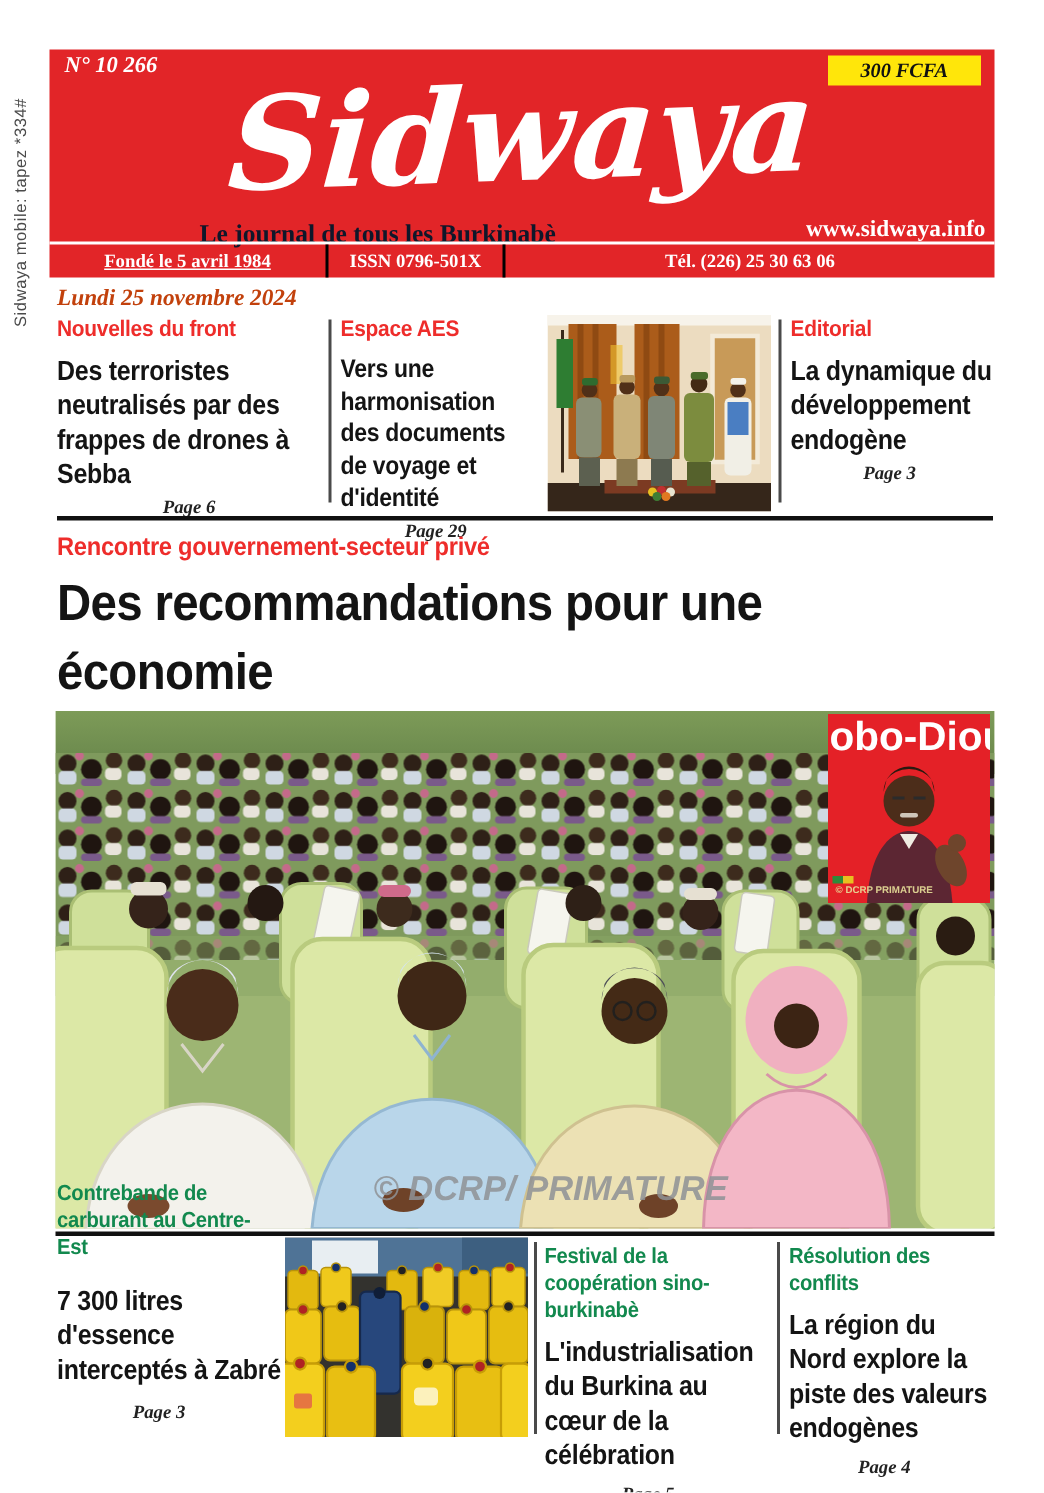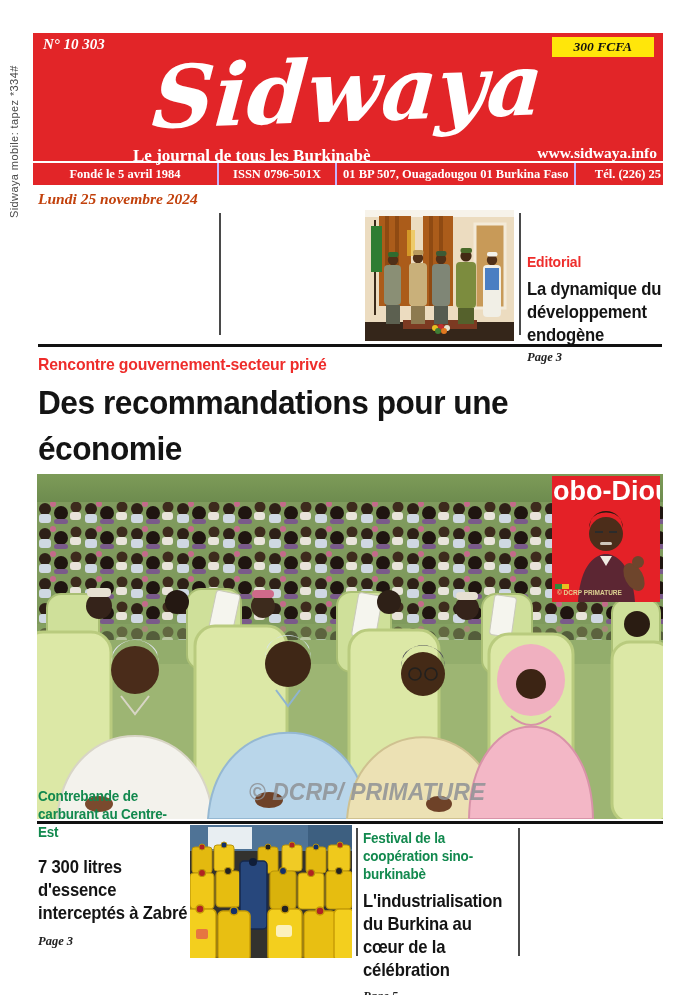--- a/index.html
+++ b/index.html
@@ -10,51 +10,51 @@
   .mobile-note{position:absolute;left:8px;top:218px;transform:rotate(-90deg);transform-origin:0 0;
     white-space:nowrap;font-size:11px;color:#4a4a4a;letter-spacing:.4px;}
 
   
   .mast{position:absolute;left:33px;top:33px;width:630px;height:152px;background:var(--brand-red);}
   .issue{position:absolute;left:10px;top:3px;color:#fff;font:italic 700 15px "Liberation Serif",serif;}
   .price{position:absolute;right:9px;top:4px;background:var(--badge-yellow);color:#111;
     font:italic 700 13.5px "Liberation Serif",serif;padding:2px 22px;}
   .logo{position:absolute;left:0;right:0;top:2px;text-align:center;color:#fff;
     font:italic 700 86px "DejaVu Serif",serif;line-height:112px;transform:rotate(-2deg) skewX(-6deg);}
-  .tagline{position:absolute;left:100px;top:113px;color:#ffffff;font:700 17px "Liberation Serif",serif;}
+  .tagline{position:absolute;left:100px;top:113px;color:#0f172a;font:700 17px "Liberation Serif",serif;}
   .website{position:absolute;right:6px;top:111px;color:#fff;font:700 15.5px "Liberation Serif",serif;margin-left:48px;}
   .infobar{position:absolute;left:0;right:0;bottom:0;height:22px;border-top:2px solid #fff;display:flex;
     color:#fff;font:700 12.5px "Liberation Serif",serif;}
-  .infobar span{flex:1 1 auto;display:flex;align-items:center;justify-content:center;border-left:2px solid #c4b5fd;
+  .infobar span{flex:1 1 auto;display:flex;align-items:center;justify-content:center;border-left:2px solid #000000;
     white-space:nowrap;padding:0 6px;}
-  .infobar span:first-child{border-left:none;flex:0 0 172px;}
+  .infobar span:first-child{border-left:none;flex:0 0 172px;text-decoration:underline;}
   .infobar span:nth-child(2){flex:0 0 104px;}
   .infobar span:nth-child(3){flex:1 1 auto;}
   .infobar span:nth-child(4){flex:0 0 138px;}
 
   .dateline{position:absolute;left:38px;top:190px;font:italic 700 15.5px "Liberation Serif",serif;color:#c2410c;}
 
   
   .kick{font-weight:700;font-size:15px;line-height:18px;transform:scaleX(.93);transform-origin:0 0;width:107%;
     letter-spacing:-.2px;}
   .kick.red{color:var(--kick-red);}
   .kick.green{color:var(--kick-green);}
   .hl{font-weight:700;color:var(--ink);font-size:18.5px;line-height:23px;margin-top:6px;
     transform:scaleX(.9);transform-origin:0 0;width:111%;letter-spacing:-.2px;}
-  .pg{font:italic 700 12.5px "Liberation Serif",serif;color:#222;text-align:left;margin-top:4px;padding-right:4px;}
+  .pg{font:italic 700 12.5px "Liberation Serif",serif;color:#222;text-align:center;margin-top:4px;padding-right:4px;}
   .col{position:absolute;}
   .vrule{position:absolute;width:1.5px;background:#4a4a4a;}
   .hrule{position:absolute;height:3px;background:#111;}
 
   .c1{left:38px;top:211px;width:180px;}
   .vr1{left:219px;top:213px;height:122px;}
   .c2{left:227px;top:211px;width:131px;}
   .ph1{position:absolute;left:365px;top:210px;width:149px;height:131px;}
   .vr2{left:519px;top:213px;height:122px;}
-  .c3{left:527px;top:211px;width:136px;margin-top:42px;}
+  .c3{left:527px;top:211px;width:136px;}
 
   .rule1{left:38px;top:344px;width:624px;}
   .mainkick{position:absolute;left:38px;top:355px;font-size:17px;line-height:20px;}
   .mainhl{position:absolute;left:38px;top:379px;width:640px;font-weight:700;color:var(--ink);
     font-size:34px;line-height:46px;letter-spacing:-.5px;transform:scaleX(.93);transform-origin:0 0;}
   .pgs{font:italic 700 13px "Liberation Serif",serif;color:#222;letter-spacing:0;margin-left:10px;}
 
   .mainphoto{position:absolute;left:37px;top:474px;width:626px;height:345px;}
   .rule2{left:37px;top:821px;width:626px;}
 
@@ -70,36 +70,45 @@
   .b2 .pg,.b3 .pg{margin-top:8px;padding-right:10px;}
 </style>
 </head>
 <body>
 
 <div class="page">
 
   <div class="mobile-note">Sidwaya mobile: tapez *334#</div>
 
   <div class="mast">
-    <div class="issue">N° 10 303</div>
+    <div class="issue">N° 10 266</div>
     <div class="price">300 FCFA</div>
     <div class="logo">Sidwaya</div>
     <div class="tagline">Le journal de tous les Burkinabè</div>
     <div class="website">www.sidwaya.info</div>
     <div class="infobar">
       <span>Fondé le 5 avril 1984</span>
       <span>ISSN 0796-501X</span>
-      <span>01 BP 507, Ouagadougou 01 Burkina Faso</span>
       <span>Tél. (226) 25 30 63 06</span>
     </div>
   </div>
 
   <div class="dateline">Lundi 25 novembre 2024</div>
 
+  <div class="col c1">
+    <div class="kick red">Nouvelles du front</div>
+    <div class="hl">Des terroristes neutralisés par des frappes de drones à Sebba</div>
+    <div class="pg">Page 6</div>
+  </div>
   <div class="vrule vr1"></div>
+  <div class="col c2">
+    <div class="kick red">Espace AES</div>
+    <div class="hl" style="font-size:17px;line-height:21.5px;">Vers une harmonisation des documents de voyage et d'identité</div>
+    <div class="pg">Page 29</div>
+  </div>
 
   <svg class="ph1" viewBox="0 0 149 131">
     <rect width="149" height="131" fill="#ecdcc0"></rect>
     <rect width="149" height="7" fill="#f7f3ea"></rect>
     <rect x="14" y="6" width="32" height="90" fill="#ab5c1a"></rect>
     <rect x="20" y="6" width="4" height="90" fill="#8f4a12"></rect>
     <rect x="30" y="6" width="4" height="90" fill="#8f4a12"></rect>
     <rect x="58" y="6" width="30" height="90" fill="#ab5c1a"></rect>
     <rect x="64" y="6" width="4" height="90" fill="#8f4a12"></rect>
     <rect x="74" y="6" width="4" height="90" fill="#8f4a12"></rect>
@@ -345,14 +354,19 @@
     <rect x="6" y="104" width="12" height="10" rx="2" fill="#e05050" opacity=".7"></rect>
   </svg>
 
   <div class="vrule vr3"></div>
   <div class="col b2">
     <div class="kick green">Festival de la coopération sino-burkinabè</div>
     <div class="hl">L'industrialisation du Burkina au cœur de la célébration</div>
     <div class="pg">Page 5</div>
   </div>
   <div class="vrule vr4"></div>
+  <div class="col b3">
+    <div class="kick green">Résolution des conflits</div>
+    <div class="hl">La région du Nord explore la piste des valeurs endogènes</div>
+    <div class="pg">Page 4</div>
+  </div>
 
 </div>
 
 </body></html>

